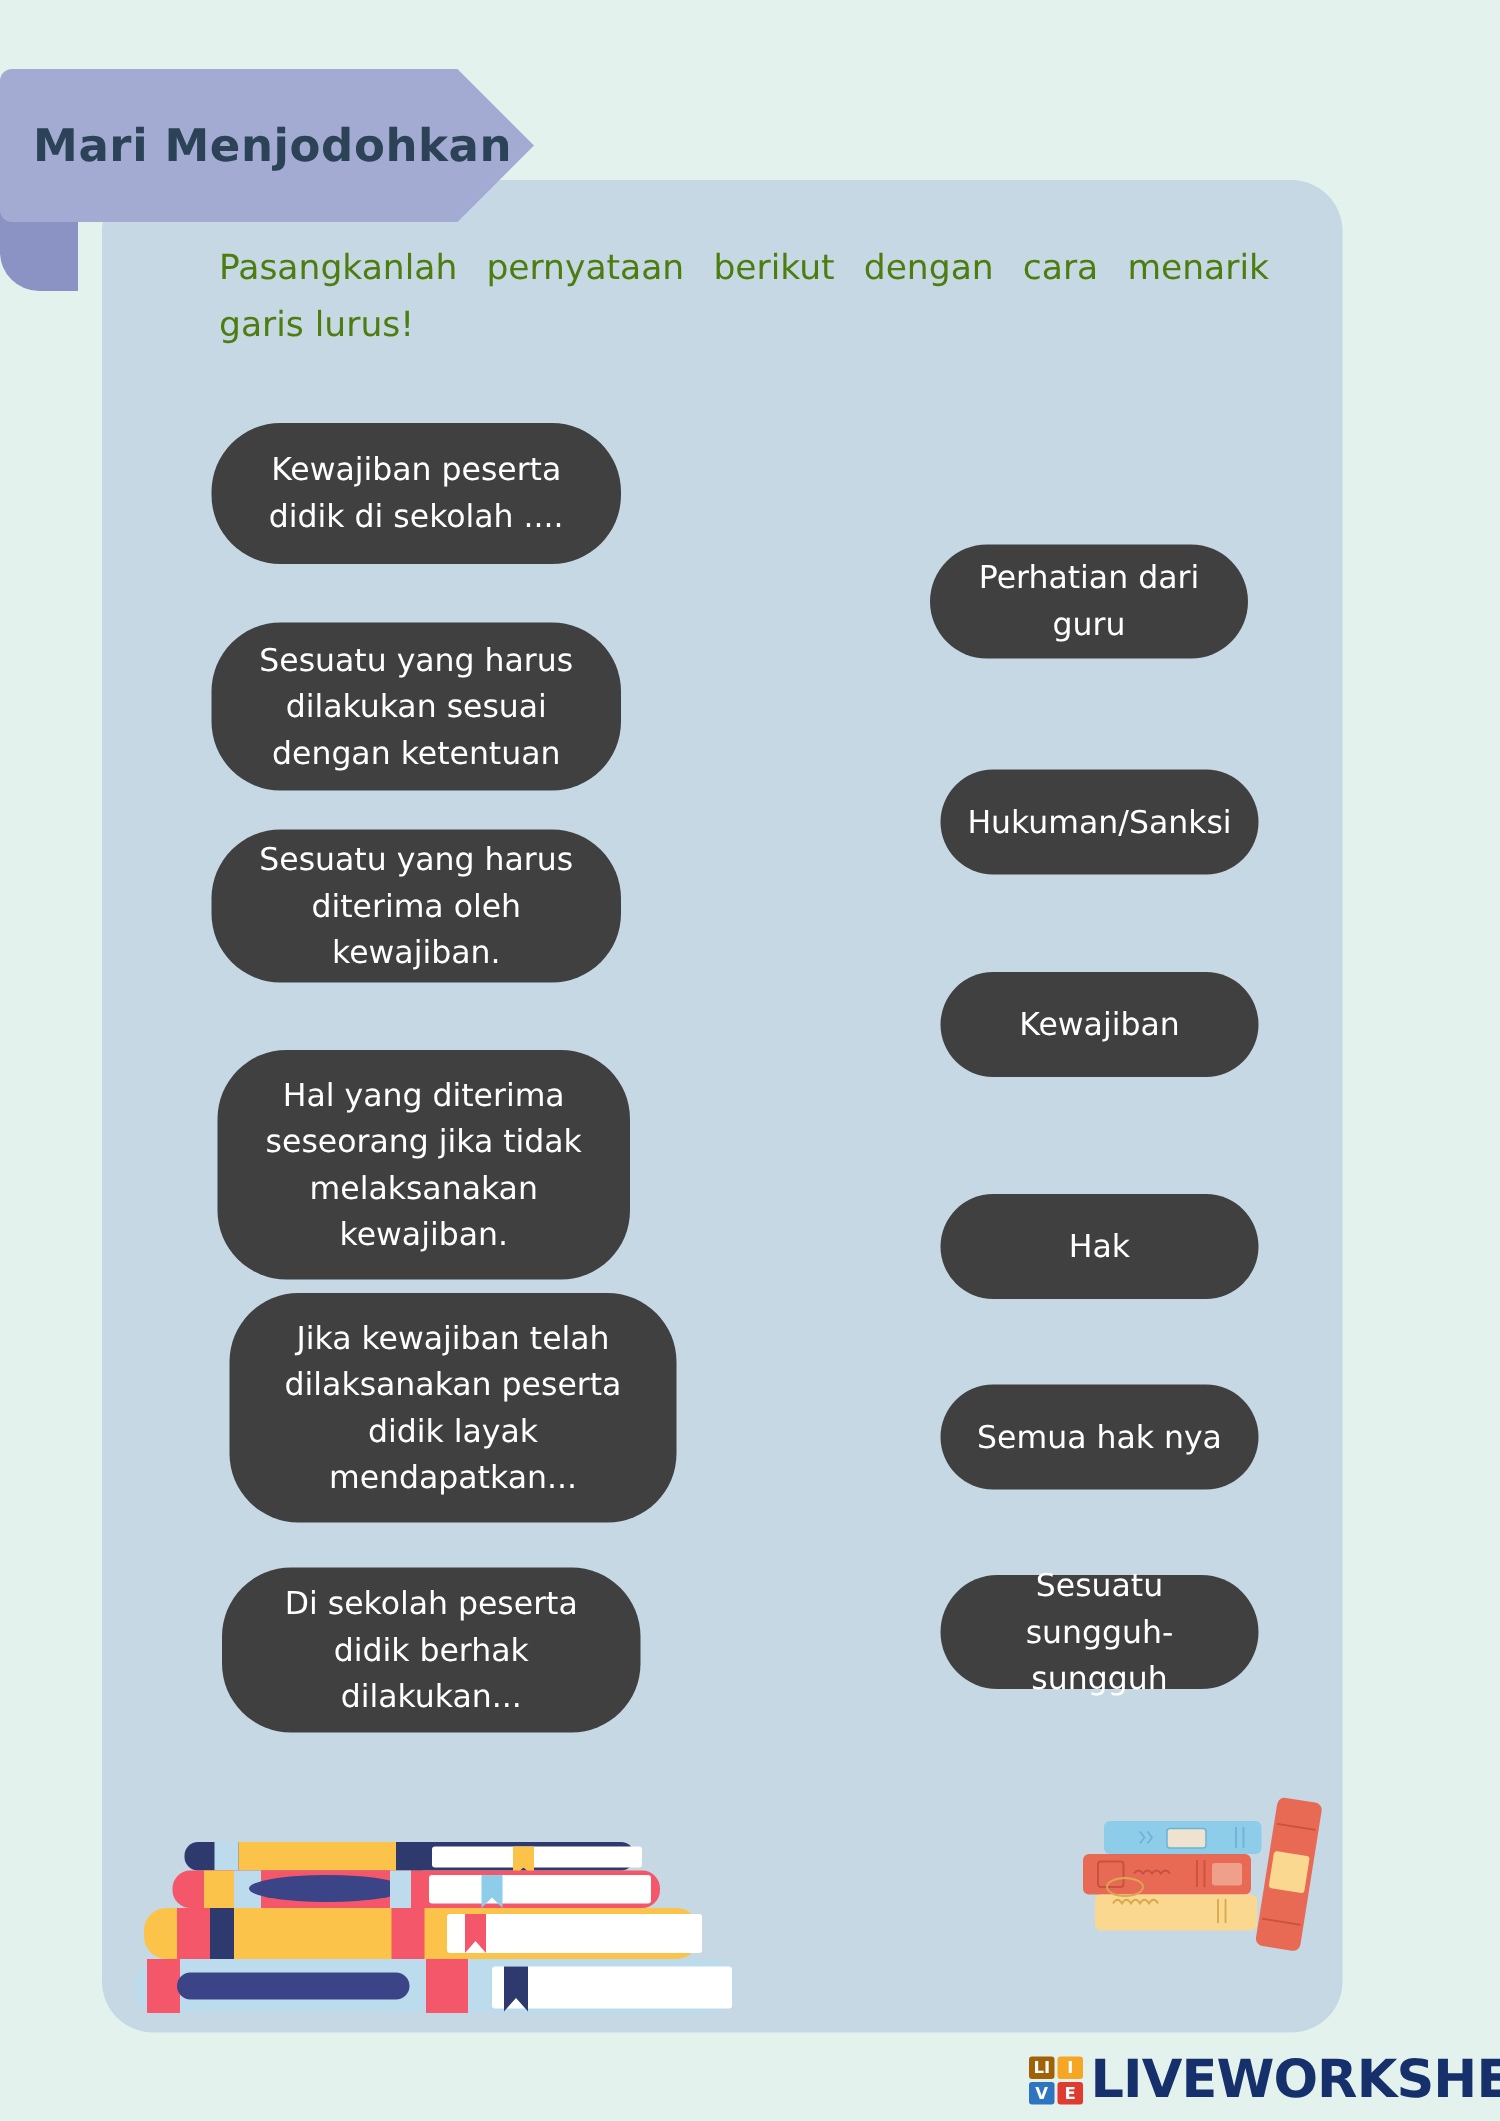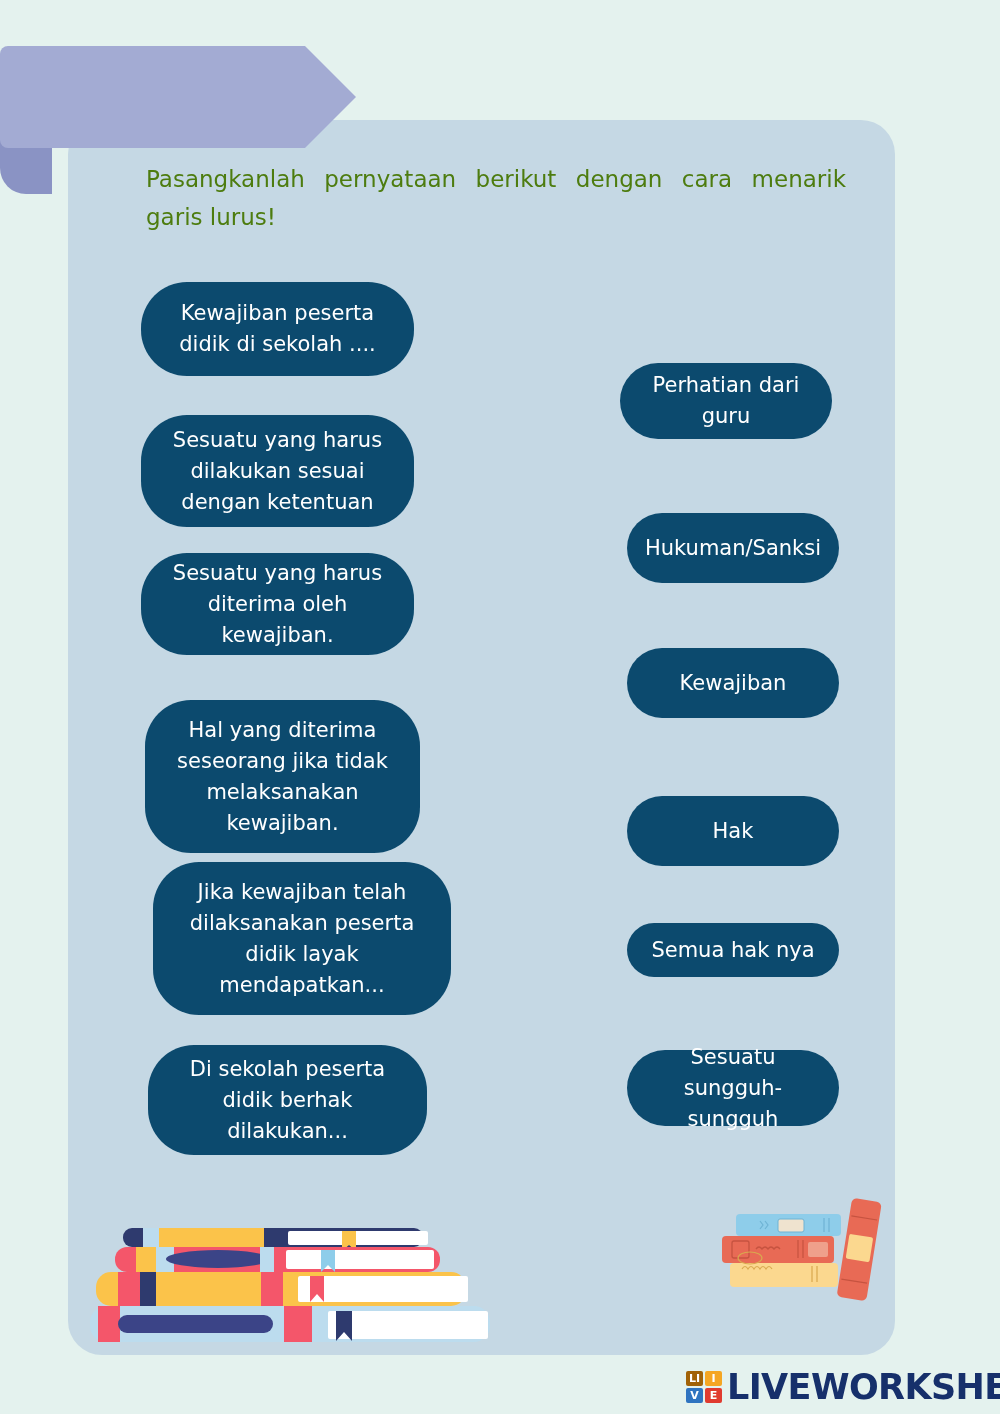--- a/index.html
+++ b/index.html
@@ -83,21 +83,21 @@
     font-family: "DejaVu Sans", sans-serif;
     font-size: 23px;
     line-height: 38px;
     color: #4d7c0f;
     text-align: justify;
   }
 
   
   .bubble {
     position: absolute;
-    background: #0c4a6e;
+    background: #404040;
     color: #ffffff;
     display: flex;
     align-items: center;
     justify-content: center;
     text-align: center;
     border-radius: 46px;
     font-family: "DejaVu Sans", sans-serif;
     font-size: 21px;
     line-height: 31px;
     padding: 6px 14px;
@@ -109,21 +109,21 @@
   #lb2 { left: 141px; top: 553px; width: 273px; height: 102px; }
   #lb3 { left: 145px; top: 700px; width: 275px; height: 153px; }
   #lb4 { left: 153px; top: 862px; width: 298px; height: 153px; }
   #lb5 { left: 148px; top: 1045px; width: 279px; height: 110px; }
 
   
   #rb0 { left: 620px; top: 363px; width: 212px; height: 76px; }
   #rb1 { left: 627px; top: 513px; width: 212px; height: 70px; }
   #rb2 { left: 627px; top: 648px; width: 212px; height: 70px; }
   #rb3 { left: 627px; top: 796px; width: 212px; height: 70px; }
-  #rb4 { left: 627px; top: 923px; width: 212px; height: 54px; }
+  #rb4 { left: 627px; top: 923px; width: 212px; height: 70px; }
   #rb5 { left: 627px; top: 1050px; width: 212px; height: 76px; }
 
   
   .art { position: absolute; }
   #books-left { left: 88px; top: 1195px; width: 410px; height: 160px; }
   #books-right { left: 712px; top: 1196px; width: 186px; height: 112px; }
 
   
   .logo {
     position: absolute;
@@ -163,20 +163,21 @@
   }
 </style>
 </head>
 <body>
 
 <div class="card"></div>
 
 <div class="ribbon-wrap">
   <div class="ribbon-fold"></div>
   <div class="ribbon"></div>
+  <div class="ribbon-title">Mari Menjodohkan</div>
 </div>
 
 <div class="instruction">Pasangkanlah pernyataan berikut dengan cara menarik garis lurus!</div>
 
 <div class="bubble" id="lb0">Kewajiban peserta didik di sekolah ....</div>
 <div class="bubble" id="lb1">Sesuatu yang harus dilakukan sesuai dengan ketentuan</div>
 <div class="bubble" id="lb2">Sesuatu yang harus diterima oleh kewajiban.</div>
 <div class="bubble" id="lb3">Hal yang diterima seseorang jika tidak melaksanakan kewajiban.</div>
 <div class="bubble" id="lb4">Jika kewajiban telah dilaksanakan peserta didik layak mendapatkan...</div>
 <div class="bubble" id="lb5">Di sekolah peserta didik berhak dilakukan...</div>

